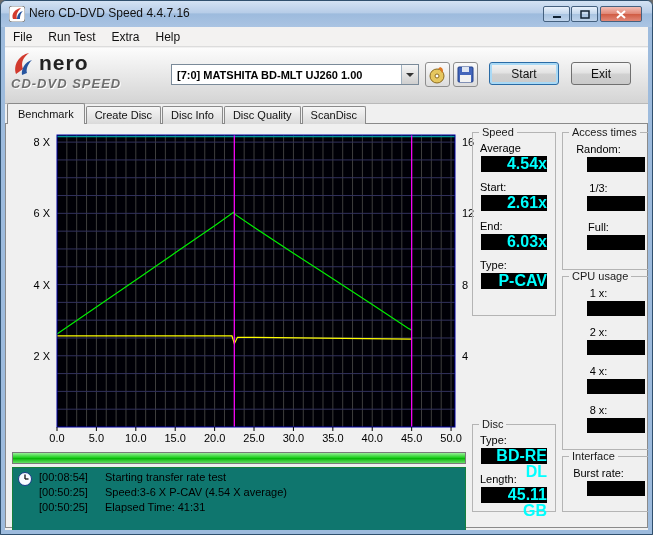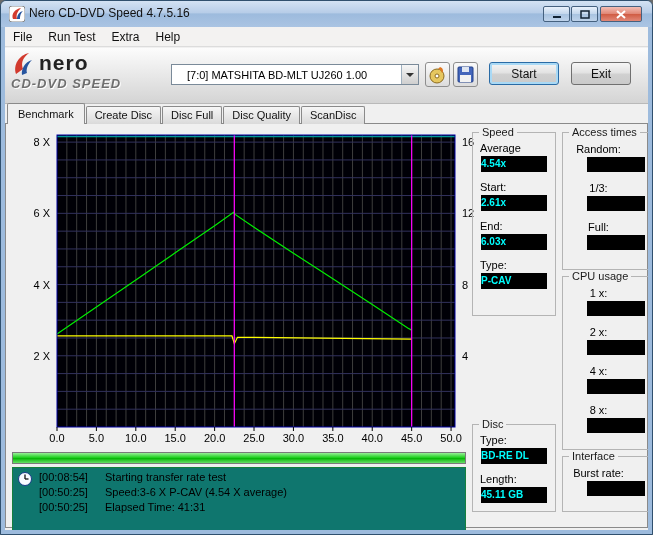--- a/index.html
+++ b/index.html
@@ -26,21 +26,21 @@
 
   .toolbar { position: absolute; left: 0; top: 21px; right: 0; height: 56px;
              background: linear-gradient(#fcfcfc, #d4d4d4); border-bottom: 1px solid #b9b9b9; }
   .logo { position: absolute; left: 6px; top: 2px; width: 160px; }
   .logo-top { display: flex; align-items: center; }
   .logo-brand { font-size: 21px; font-weight: bold; color: #222; letter-spacing: 1px; margin-left: 4px; }
   .logo-product { font-size: 13px; font-style: italic; font-weight: bold; color: #6f6f6f;
                   letter-spacing: 1px; margin-top: 0px; text-shadow: 1px 1px 0 #ffffff; }
   .combo { position: absolute; left: 166px; top: 16px; width: 248px; height: 21px; background: #fff;
            border: 1px solid #7a8a99; display: flex; align-items: center; }
-  .combo-text { flex: 1; font-size: 11px; color: #000; padding-left: 15px; white-space: nowrap; overflow: hidden; }
+  .combo-text { flex: 1; font-size: 11px; color: #000; padding-left: 5px; white-space: nowrap; overflow: hidden; font-weight: bold; }
   .combo-btn { width: 17px; height: 100%; border-left: 1px solid #9fb0bf;
                background: linear-gradient(#f6f6f6, #cfcfcf); display: flex; align-items: center; justify-content: center; }
   .combo-arrow { width: 0; height: 0; border-left: 4px solid transparent; border-right: 4px solid transparent;
                  border-top: 4px solid #333; }
   .iconbtn { position: absolute; top: 14px; width: 25px; height: 25px; border: 1px solid #8e8e8e; border-radius: 3px;
              background: linear-gradient(#fafafa, #dcdcdc); display: flex; align-items: center; justify-content: center; }
   .btn { position: absolute; top: 14px; height: 23px; font-size: 12px; color: #111;
          border: 1px solid #707070; border-radius: 3px;
          background: linear-gradient(#f6f6f6, #e3e3e3 45%, #d0d0d0 55%, #cacaca);
          font-family: "Liberation Sans", sans-serif; }
@@ -67,21 +67,21 @@
   .logrows { position: absolute; left: 26px; top: 2px; right: 2px; }
   .logrow { display: flex; font-size: 11px; line-height: 15px; color: #000; }
   .logtime { width: 66px; flex: none; }
   .logtext { flex: 1; }
 
   .group { position: absolute; border: 1px solid #b4b4b4; }
   .group-title { position: absolute; top: -7px; left: 6px; background: #f0f0f0; padding: 0 3px;
                  font-size: 11px; line-height: 13px; color: #1a1a1a; }
   .field-label { display: block; font-size: 11px; color: #000; margin: 9px 0 2px 7px; }
   .vbox { width: 66px; height: 16px; margin: 0 auto; background: #000; color: #00ffff;
-          font-size: 10px; font-weight: bold; text-align: left; line-height: 16px; }
+          font-size: 16px; font-weight: bold; text-align: right; line-height: 16px; }
   .group.rcol .field-label { text-align: center; margin: 10px 15px 2px 0; }
   .group.rcol .vbox { width: 58px; height: 15px; line-height: 15px; margin: 0 4px 0 auto; }
   .dae-text { margin-top: 10px; padding: 0 8px; text-align: center; font-size: 11px; line-height: 13px; color: #000; }
   .checkbox { width: 13px; height: 13px; background: #fff; border: 1px solid #8a8a8a; margin: 9px 0 0 15px;
               box-shadow: inset 1px 1px 0 #d0d0d0; }
 
   
   #grp-speed     { left: 466px; top: 8px;   width: 84px; height: 184px; }
   #grp-dae       { left: 466px; top: 198px; width: 84px; height: 86px;  }
   #grp-disc      { left: 466px; top: 300px; width: 84px; height: 88px;  }
@@ -93,21 +93,21 @@
 <body>
 
 <div class="window">
 
   <div class="titlebar">
     <svg class="app-icon" width="16" height="16" viewBox="0 0 16 16">
       <rect x="0" y="0" width="16" height="16" rx="3" fill="#fefefe" stroke="#888"></rect>
       <path d="M4 13 C2 8 6 3 12 2 C8 6 7 9 8 13 Z" fill="#d23a2e"></path>
       <path d="M8 13 C8 9 10 6 14 5 C11 8 11 11 11 13 Z" fill="#27559f"></path>
     </svg>
-    <span class="title-text">Nero CD-DVD Speed 4.7.5.16</span>
+    <span class="title-text">Nero CD-DVD Speed 4.4.7.16</span>
     <div class="tb-btn tb-min">
       <svg width="10" height="9">
           <line x1="1" y1="7" x2="9" y2="7" stroke="#123" stroke-width="2"></line>
         </svg>
     </div>
     <div class="tb-btn tb-max">
       <svg width="10" height="9">
           <rect x="1" y="1" width="8" height="7" fill="none" stroke="#123" stroke-width="1.5"></rect>
         </svg>
     </div>
@@ -162,21 +162,21 @@
         </svg>
       </button>
 
       <button class="btn btn-start">Start</button>
       <button class="btn btn-exit">Exit</button>
     </div>
 
     <div class="tabstrip">
       <div class="tab selected">Benchmark</div>
       <div class="tab">Create Disc</div>
-      <div class="tab">Disc Full</div>
+      <div class="tab">Disc Info</div>
       <div class="tab">Disc Quality</div>
       <div class="tab">ScanDisc</div>
     </div>
 
     <div class="tabpage">
 
       <svg id="chart-svg" class="chart" width="470" height="322">
           <rect x="49" y="9" width="398" height="292" fill="#000006"></rect>
           <line x1="58.851485148514854" y1="9" x2="58.851485148514854" y2="301" stroke="#3d3d3d" stroke-width="1"></line>
           <line x1="68.70297029702971" y1="9" x2="68.70297029702971" y2="301" stroke="#3d3d3d" stroke-width="1"></line>

